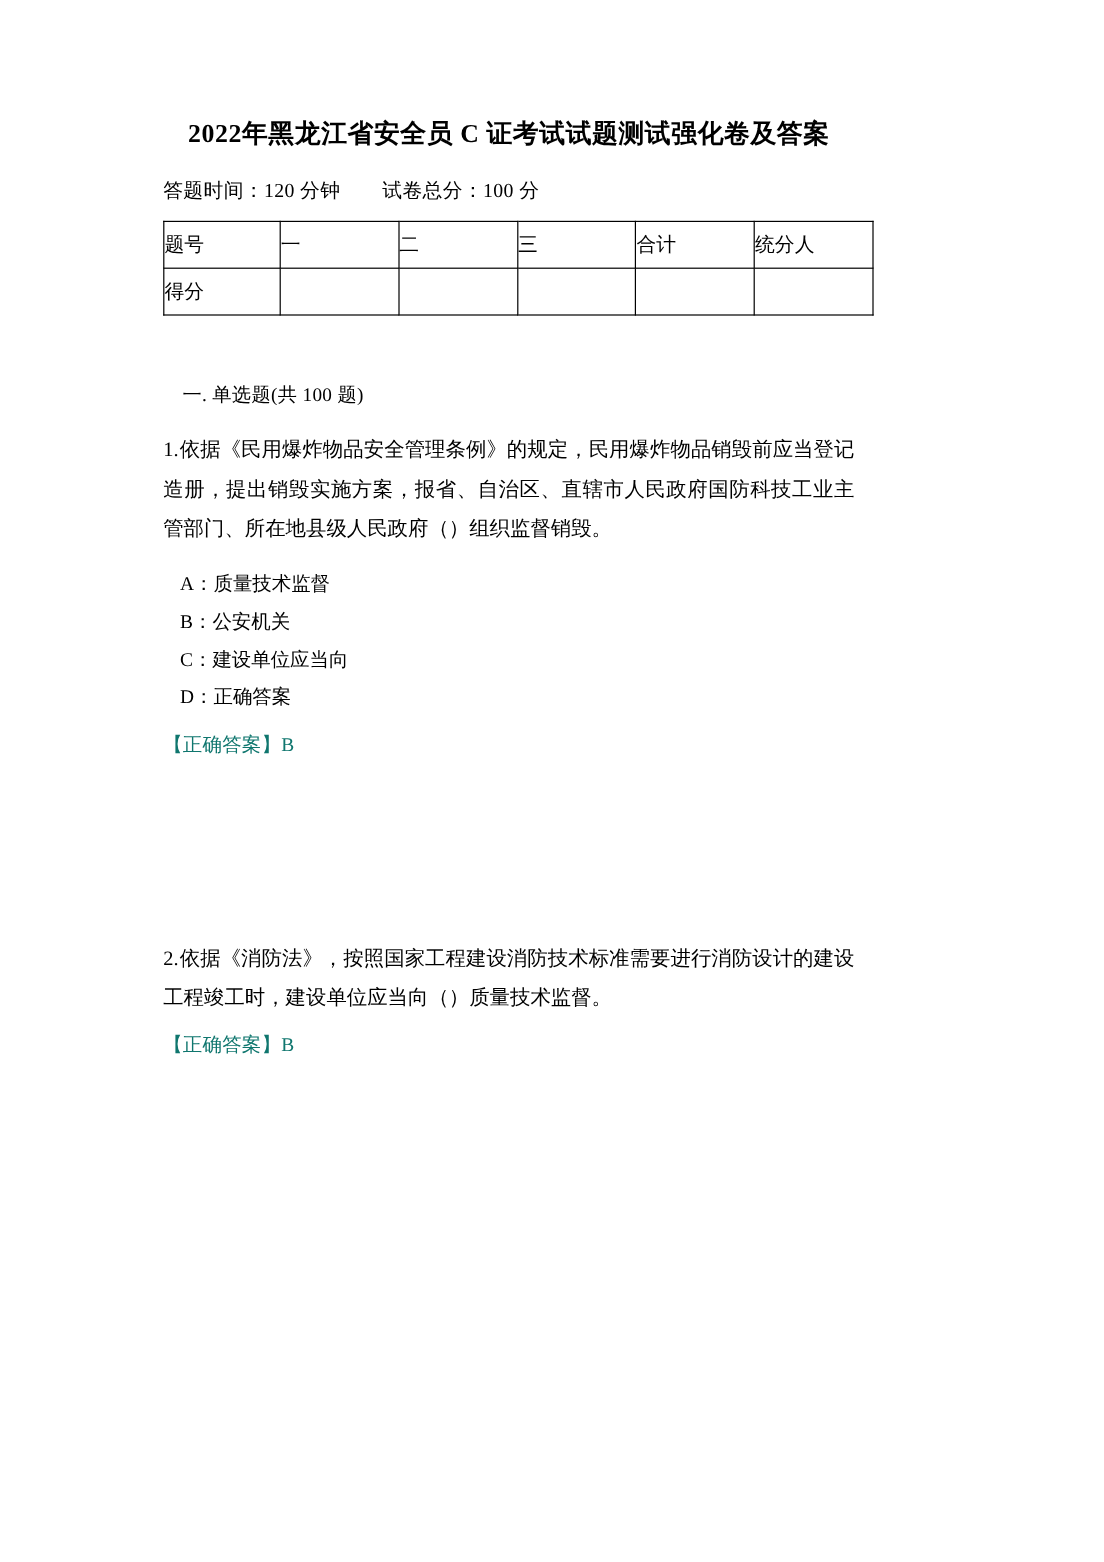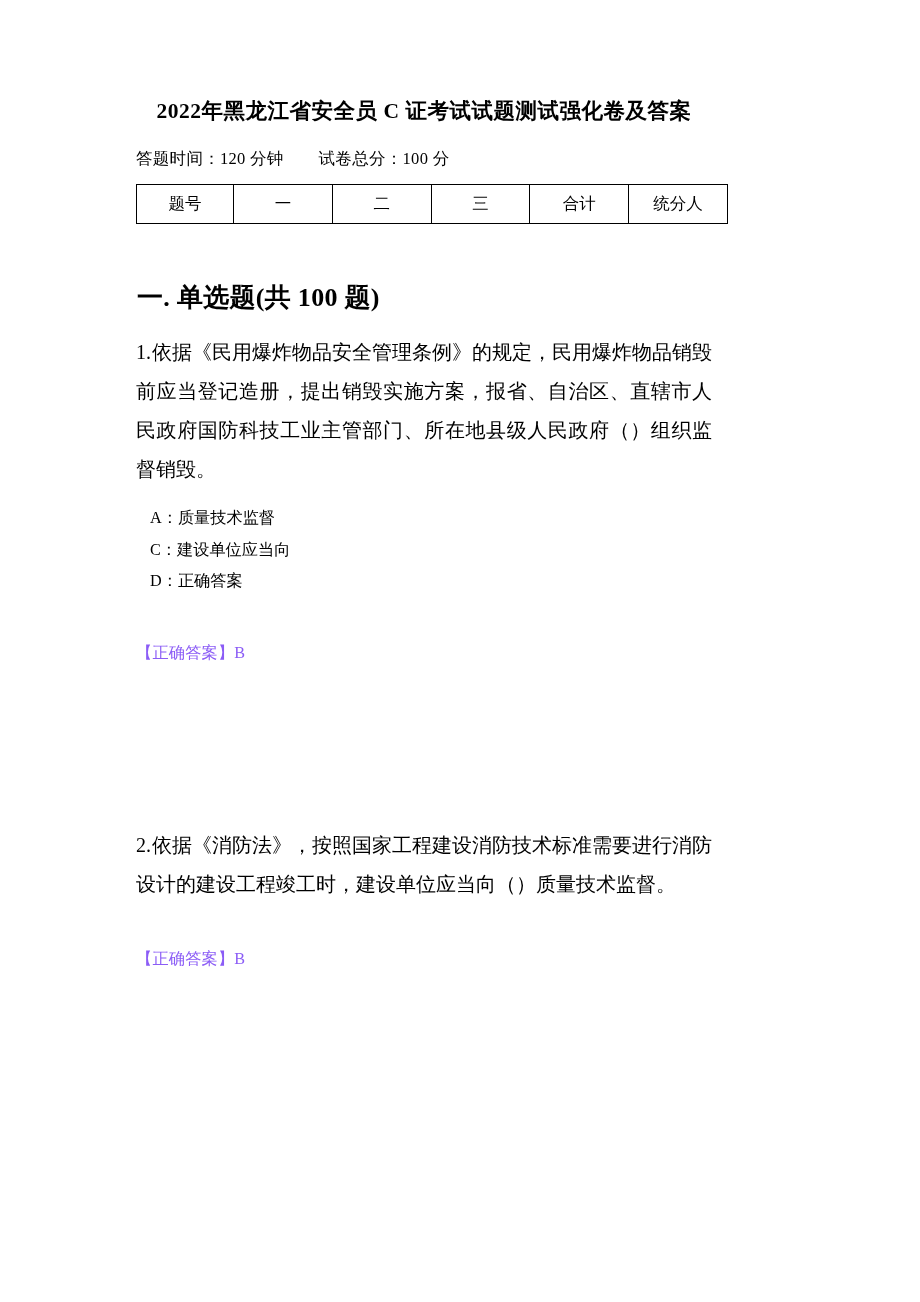--- a/index.html
+++ b/index.html
@@ -42,64 +42,63 @@
   }
   table.score-table {
     border-collapse: collapse;
     margin: 0 auto 0 auto;
     width: 592px;
     table-layout: fixed;
   }
   table.score-table td {
     border: 1px solid #000000;
     height: 38px;
-    text-align: center;
+    text-align: left;
     vertical-align: middle;
     font-size: 16.5px;
     padding: 0;
   }
   table.score-table td.first {
     width: 96px;
   }
   .section-heading {
-    font-size: 26px;
-    margin: 56px 0 18px 1px;
+    font-size: 16px;
+    margin: 56px 0 18px 16px;
     letter-spacing: 0.3px;
-    font-weight: bold;
   }
   .question {
     margin-bottom: 0;
   }
   .q-stem {
-    font-size: 20px;
+    font-size: 17px;
     line-height: 1.95;
     text-align: justify;
     text-justify: inter-ideograph;
-    margin: 12px 0 6px 0;
+    margin: 0 0 6px 0;
   }
   .q-stem .num {
     margin-right: 1px;
   }
   .options {
     margin: 14px 0 0 14px;
   }
   .option {
     font-size: 16.2px;
     line-height: 1.95;
     margin: 0;
     white-space: nowrap;
   }
   .option .lbl {
     display: inline-block;
     min-width: 26px;
   }
   .answer {
-    color: #8b5cf6;
+    color: #0f766e;
     font-size: 16.2px;
-    margin-top: 44px;
+    margin-top: 12px;
     letter-spacing: 0.2px;
   }
   .spacer-q1 {
     height: 150px;
   }
 </style>
 </head>
 <body>
 
 <div class="page">
@@ -115,32 +114,43 @@
   <table class="score-table">
     <tbody>
         <tr>
       <td class="first">题号</td>
       <td>一</td>
       <td>二</td>
       <td>三</td>
       <td>合计</td>
       <td>统分人</td>
     </tr>
+    <tr>
+      <td class="first">得分</td>
+      <td></td>
+      <td></td>
+      <td></td>
+      <td></td>
+      <td></td>
+    </tr>
   </tbody>
     </table>
 
   <div class="section-heading">一. 单选题(共 100 题)</div>
 
   <div class="question">
     <p class="q-stem">
       <span class="num">1.</span><span>依据《民用爆炸物品安全管理条例》的规定，民用爆炸物品销毁前应当登记造册，提出销毁实施方案，报省、自治区、直辖市人民政府国防科技工业主管部门、所在地县级人民政府（）组织监督销毁。</span>
     </p>
     <div class="options">
       <p class="option">
         <span class="lbl">A：</span><span>质量技术监督</span>
+      </p>
+      <p class="option">
+        <span class="lbl">B：</span><span>公安机关</span>
       </p>
       <p class="option">
         <span class="lbl">C：</span><span>建设单位应当向</span>
       </p>
       <p class="option">
         <span class="lbl">D：</span><span>正确答案</span>
       </p>
     </div>
     <div class="answer">【正确答案】B</div>
   </div>

